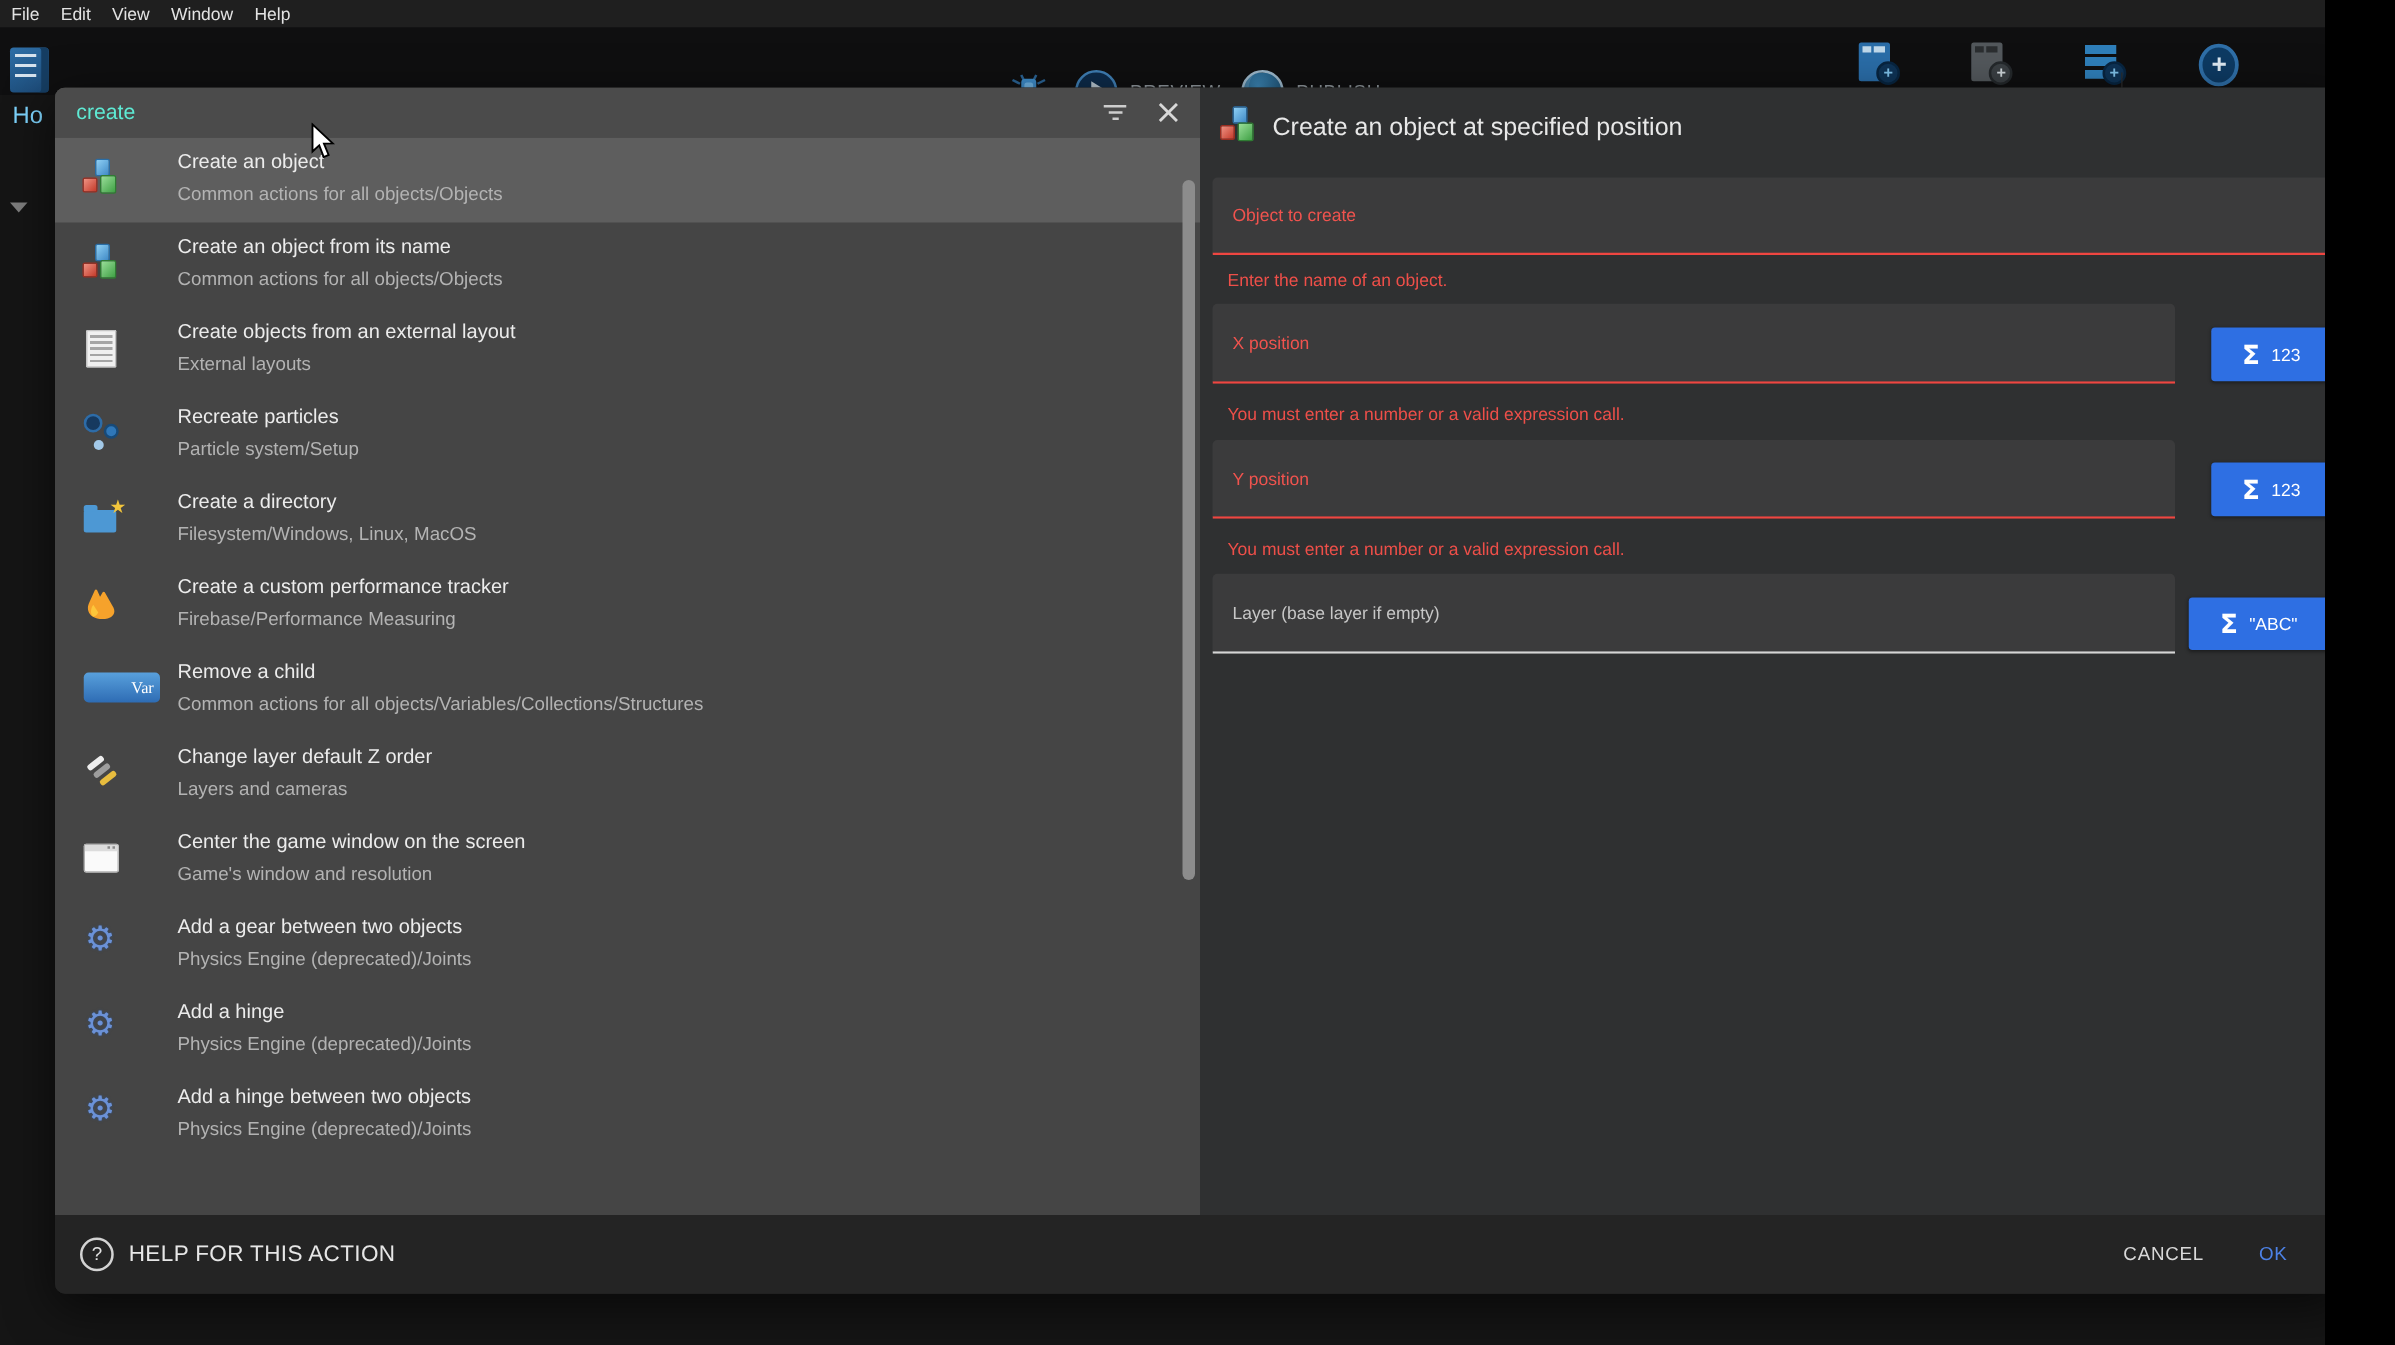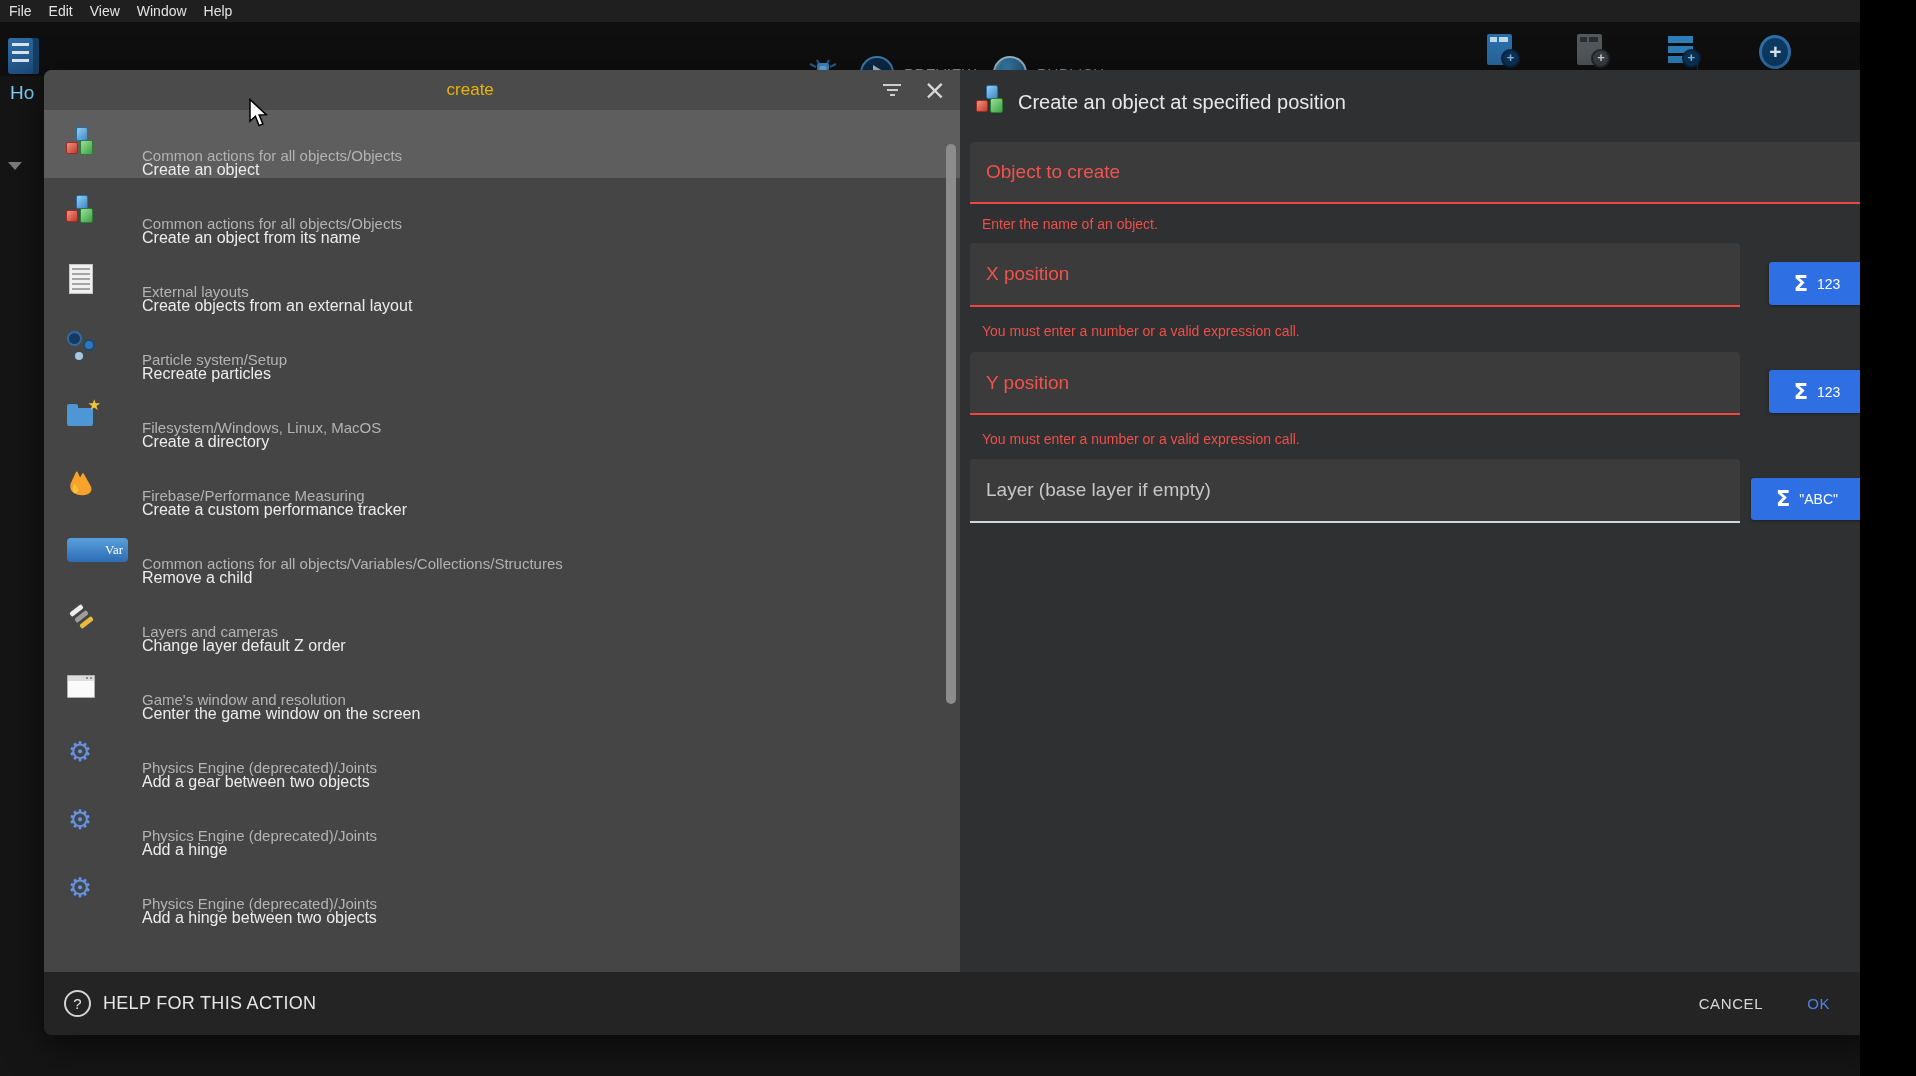--- a/index.html
+++ b/index.html
@@ -39,32 +39,32 @@
 
   
   .bg-text{position:absolute;color:#7dd3fc;}
   .edge-rect{position:absolute;}
   .tri-down{position:absolute;width:0;height:0;border-left:7px solid transparent;border-right:7px solid transparent;border-top:8px solid #7d7d7d;}
 
   
   .modal{position:absolute;left:44px;top:70px;width:1830px;height:965px;background:#242424;border-radius:8px;box-shadow:0 10px 38px rgba(0,0,0,.6);overflow:hidden;}
   .left-panel{position:absolute;left:0;top:0;width:916px;height:902px;background:#454545;overflow:hidden;}
   .search-head{position:absolute;left:0;top:0;width:100%;height:40px;background:#4b4b4b;display:flex;align-items:center;}
-  .search-input{flex:1;background:transparent;border:none;outline:none;color:#eab308;font-size:17px;font-family:"Liberation Sans",sans-serif;padding:0 0 0 17px;text-align:center;}
+  .search-input{flex:1;background:transparent;border:none;outline:none;color:#5eead4;font-size:17px;font-family:"Liberation Sans",sans-serif;padding:0 0 0 17px;}
   .filter-btn{width:26px;margin-right:18px;cursor:pointer;}
   .filter-btn i{display:block;height:2px;background:#cecece;margin:3px auto;}
   .filter-btn i:nth-child(1){width:18px;}
   .filter-btn i:nth-child(2){width:11px;}
   .filter-btn i:nth-child(3){width:5px;}
   .close-btn{color:#d8d8d8;font-size:27px;line-height:26px;margin-right:14px;cursor:pointer;font-family:"DejaVu Sans",sans-serif;}
 
   .results{position:absolute;left:0;top:40px;width:100%;height:862px;overflow:hidden;}
   .row{position:relative;width:100%;height:68px;cursor:pointer;}
   .row.selected{background:#5e5e5e;}
-  .row-title{position:absolute;left:98px;top:11px;font-size:16px;color:#ececec;white-space:nowrap;margin-top:40px;}
+  .row-title{position:absolute;left:98px;top:11px;font-size:16px;color:#ececec;white-space:nowrap;}
   .row-sub{position:absolute;left:98px;top:37px;font-size:15px;color:#b3b3b3;white-space:nowrap;}
   .row-icon{position:absolute;left:22px;top:17px;width:32px;height:32px;}
 
   .vscroll{position:absolute;left:902px;top:74px;width:10px;height:560px;border-radius:5px;background:#8c8c8c;cursor:pointer;}
 
   
   .cube{position:absolute;border-radius:2px;box-sizing:border-box;}
   .cube-blue{left:10px;top:0;width:12px;height:14px;background:linear-gradient(135deg,#8fd0f5,#3f89c6);border:1px solid #2a6da5;}
   .cube-red{left:0;top:15px;width:12px;height:12px;background:linear-gradient(135deg,#ef9384,#c43a2a);border:1px solid #9c2d20;}
   .cube-green{left:14px;top:13px;width:13px;height:15px;background:linear-gradient(135deg,#9adf9a,#3fa044);border:1px solid #2f7c33;}
@@ -87,21 +87,21 @@
   .winbox::after{content:"";position:absolute;right:3px;top:2px;width:2px;height:2px;background:#8a8a8a;box-shadow:-4px 0 #8a8a8a;}
   .gearglyph{position:absolute;left:2px;top:-3px;font-family:"DejaVu Sans",sans-serif;font-size:27px;color:#6b91d6;text-shadow:0 0 2px #31507e;}
 
   
   .right-panel{position:absolute;left:916px;top:0;width:914px;height:902px;background:#2f3031;}
   .panel-head-icon{position:absolute;left:16px;top:15px;width:32px;height:32px;}
   .panel-title{position:absolute;left:58px;top:21px;font-size:20px;color:#e8e8e8;}
   .field{position:absolute;background:#3b3b3c;border-radius:4px 4px 0 0;box-sizing:border-box;}
   .field.err{border-bottom:2px solid #ef4641;}
   .field.ok-line{border-bottom:2px solid #d5d5d5;}
-  .field-label{position:absolute;left:16px;top:50%;transform:translateY(-50%);font-size:19px;}
+  .field-label{position:absolute;left:16px;top:50%;transform:translateY(-50%);font-size:14px;}
   .red-text{color:#f0534e;}
   .grey-label{color:#c7c7c7;}
   .helper,.ferror{position:absolute;font-size:14px;color:#ee4f49;}
   .expr-btn{position:absolute;background:#2e6fe3;border-radius:3px;display:flex;align-items:center;justify-content:center;gap:9px;color:#fff;cursor:pointer;box-shadow:0 1px 3px rgba(0,0,0,.4);}
   .expr-btn .sigma{font-size:21px;font-weight:bold;font-family:"DejaVu Sans",sans-serif;}
   .expr-btn .btxt{font-size:14px;}
 
   
   .footer{position:absolute;left:0;top:902px;width:100%;height:63px;background:#242424;display:flex;align-items:center;}
   .help-circle{width:23px;height:23px;border-radius:50%;border:2px solid #d3d3d3;color:#e3e3e3;font-size:15px;display:flex;align-items:center;justify-content:center;margin:0 12px 0 20px;flex:0 0 auto;}

